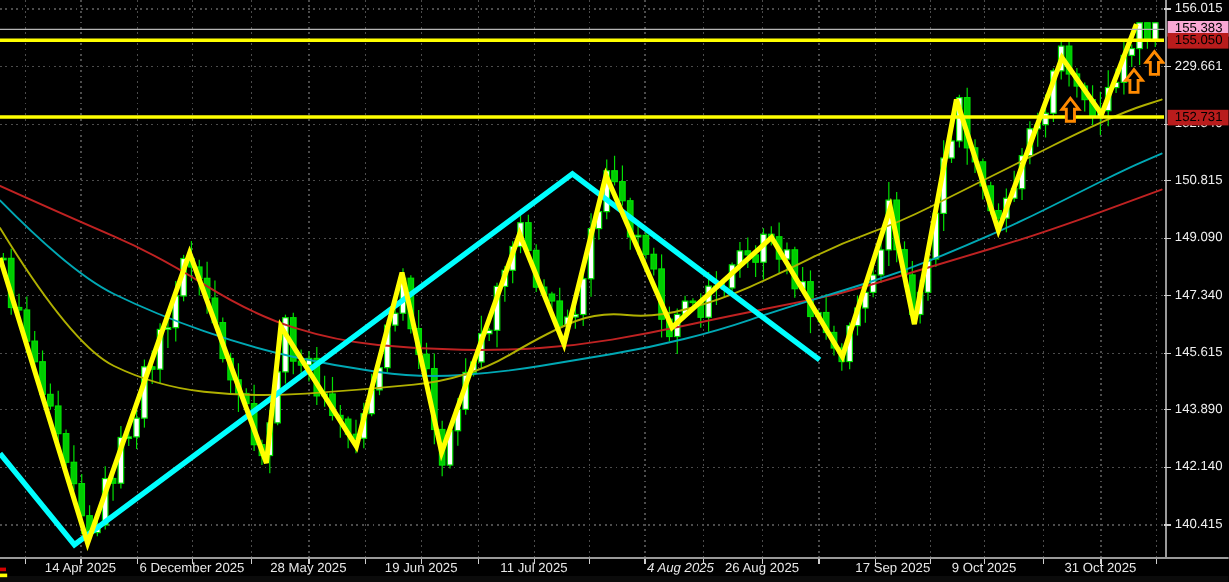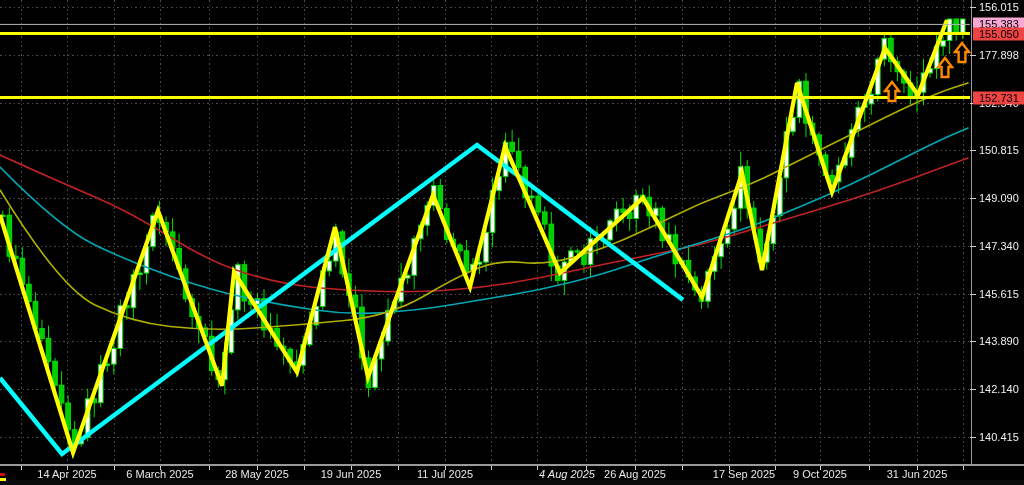--- a/index.html
+++ b/index.html
@@ -6,21 +6,21 @@
   .chart-root{position:relative;width:1024px;height:485px;background:#000;overflow:hidden;
               font-family:"Liberation Sans",sans-serif;}
   #chart-svg{position:absolute;left:0;top:0;z-index:1;}
   .xlab{position:absolute;top:468px;transform:translateX(-50%);color:#e8e8e8;font-size:11px;
         white-space:nowrap;z-index:2;}
   .ylab{position:absolute;left:979px;transform:translateY(-50%);color:#f0f0f0;font-size:11px;
         white-space:nowrap;z-index:2;text-align:center;}
   .badge{position:absolute;left:973px;width:51px;height:13px;line-height:13px;
          transform:translateY(-50%);color:#000;font-size:11px;padding-left:6px;
          box-sizing:border-box;z-index:3;}
-  .badge-yellow{background:#ef4444;}
+  .badge-yellow{background:#b91c1c;}
   .badge-white{background:#f9a8d4;}
   .bottom-strip{position:absolute;left:0;top:480px;width:1024px;height:5px;background:#0b0b0b;z-index:2;}
   .mini-marker{position:absolute;z-index:4;}
 </style>
 </head>
 <body>
 
 <div class="chart-root">
   <svg id="chart-svg" width="1024" height="485">
       <g shape-rendering="crispEdges">
@@ -413,34 +413,34 @@
         <line x1="775.5" y1="466" x2="775.5" y2="470" stroke="#cfcfcf" stroke-width="1"></line>
         <line x1="820.5" y1="466" x2="820.5" y2="470" stroke="#cfcfcf" stroke-width="1"></line>
         <line x1="869.5" y1="466" x2="869.5" y2="470" stroke="#cfcfcf" stroke-width="1"></line>
         <line x1="917.5" y1="466" x2="917.5" y2="470" stroke="#cfcfcf" stroke-width="1"></line>
         <line x1="963.5" y1="466" x2="963.5" y2="470" stroke="#cfcfcf" stroke-width="1"></line>
       </g>
     </svg>
 
   <div id="x-labels">
     <div class="xlab" style="left: 67px;">14 Apr 2025</div>
-    <div class="xlab" style="left: 160px;">6 March 2025</div>
+    <div class="xlab" style="left: 160px;">6 December 2025</div>
     <div class="xlab" style="left: 257px;">28 May 2025</div>
     <div class="xlab" style="left: 351px;">19 Jun 2025</div>
     <div class="xlab" style="left: 445px;">11 Jul 2025</div>
     <div class="xlab" style="left: 567px; font-style: italic;">4 Aug 2025</div>
     <div class="xlab" style="left: 635px;">26 Aug 2025</div>
     <div class="xlab" style="left: 729px; margin-left: 15px;">17 Sep 2025</div>
     <div class="xlab" style="left: 820px;">9 Oct 2025</div>
-    <div class="xlab" style="left: 917px;">31 Jun 2025</div>
+    <div class="xlab" style="left: 917px;">31 Oct 2025</div>
   </div>
 
   <div id="y-labels">
     <div class="ylab" style="top: 7px;">156.015</div>
-    <div class="ylab" style="top: 54.5496px;">177.898</div>
+    <div class="ylab" style="top: 54.5496px;">229.661</div>
     <div class="ylab" style="top: 102.788px;">152.540</div>
     <div class="ylab" style="top: 150.338px;">150.815</div>
     <div class="ylab" style="top: 197.888px;">149.090</div>
     <div class="ylab" style="top: 246.126px;">147.340</div>
     <div class="ylab" style="top: 293.676px;">145.615</div>
     <div class="ylab" style="top: 341.226px;">143.890</div>
     <div class="ylab" style="top: 389.464px;">142.140</div>
     <div class="ylab" style="top: 437.014px;">140.415</div>
 
     <div class="badge badge-white" id="badge-current" style="top: 24.4211px;">155.383</div>

